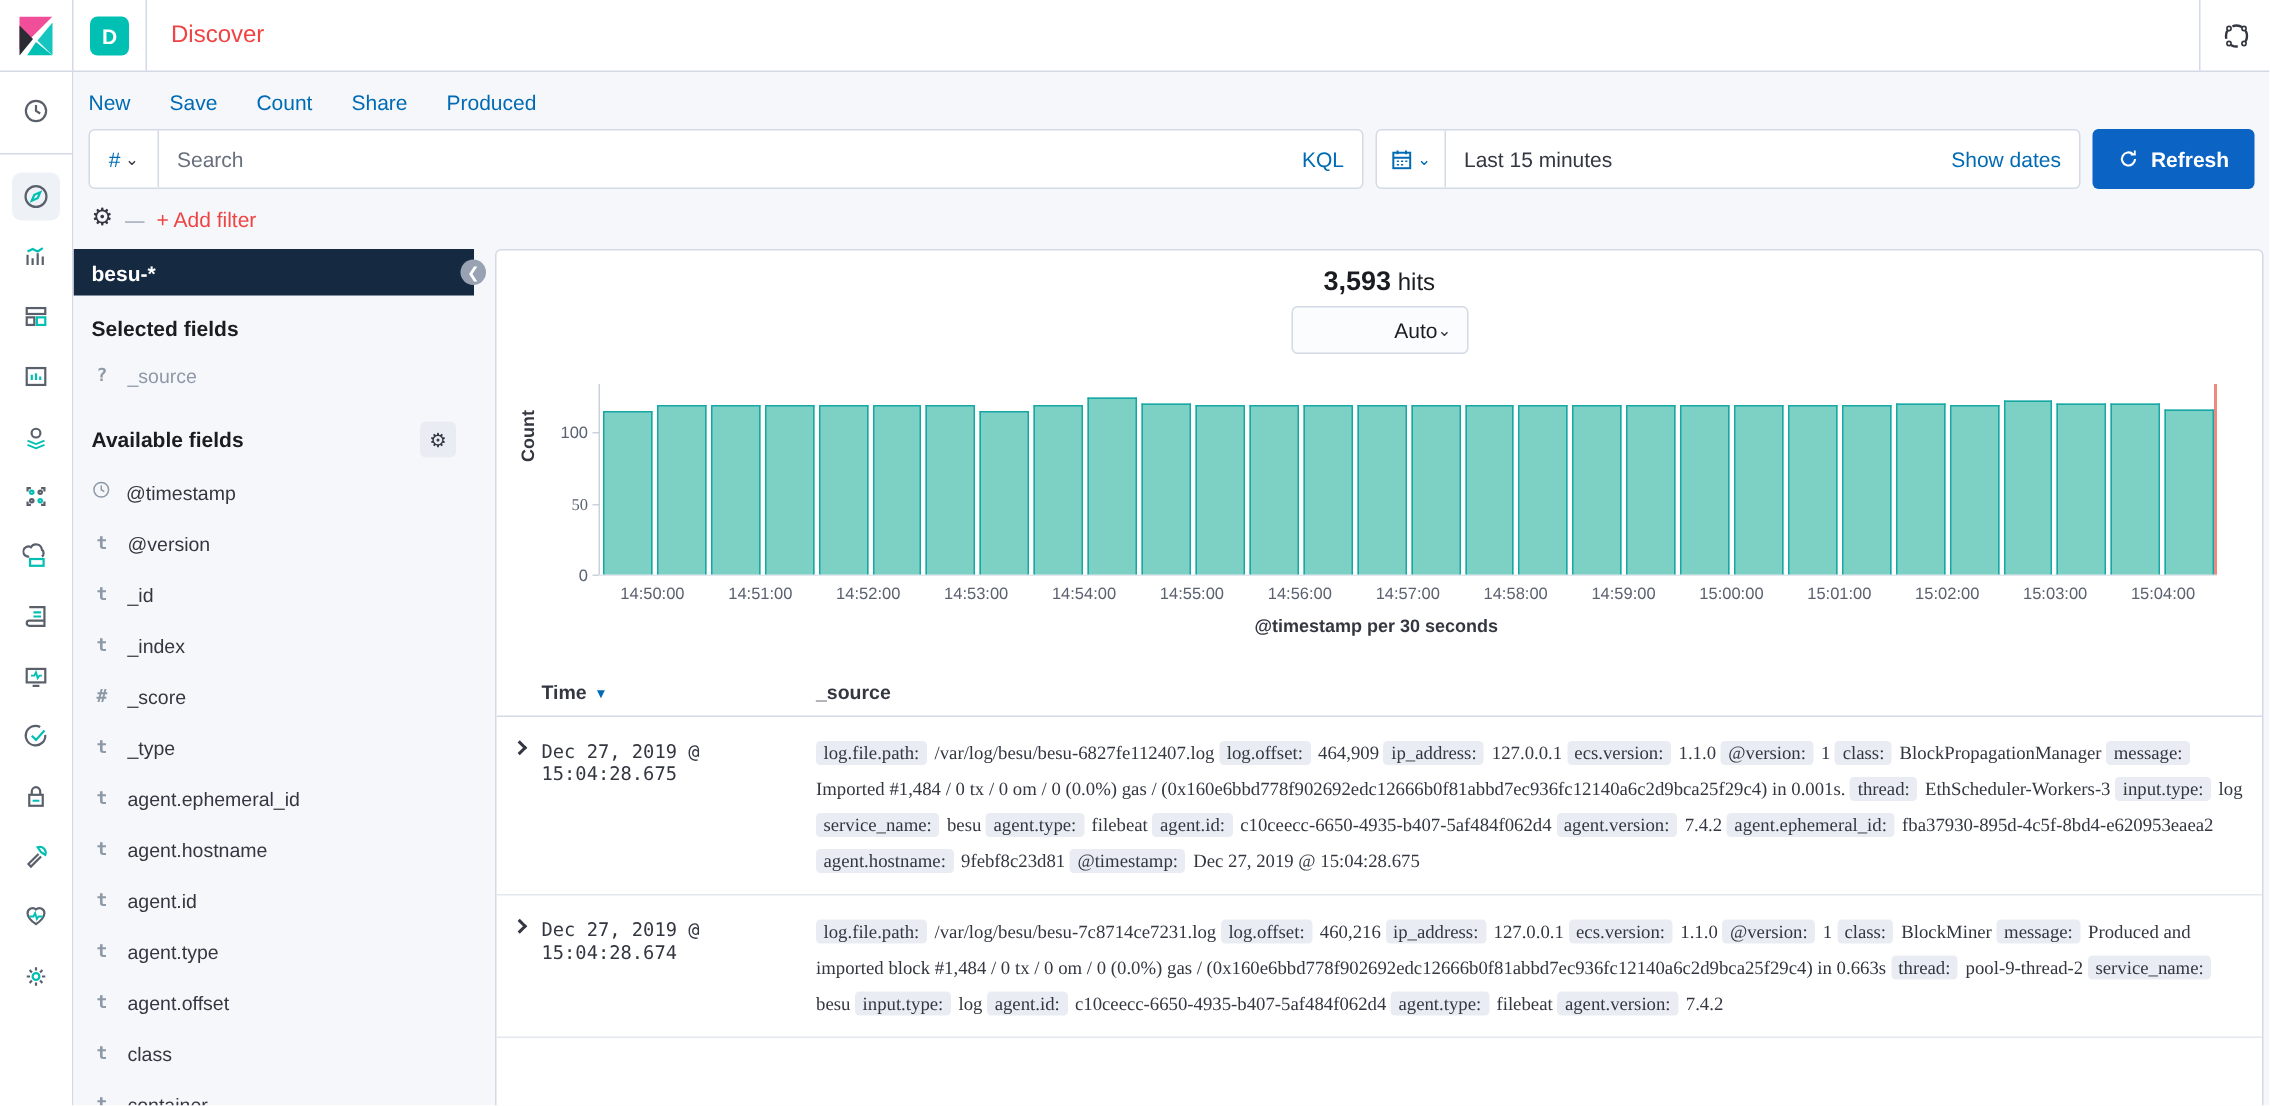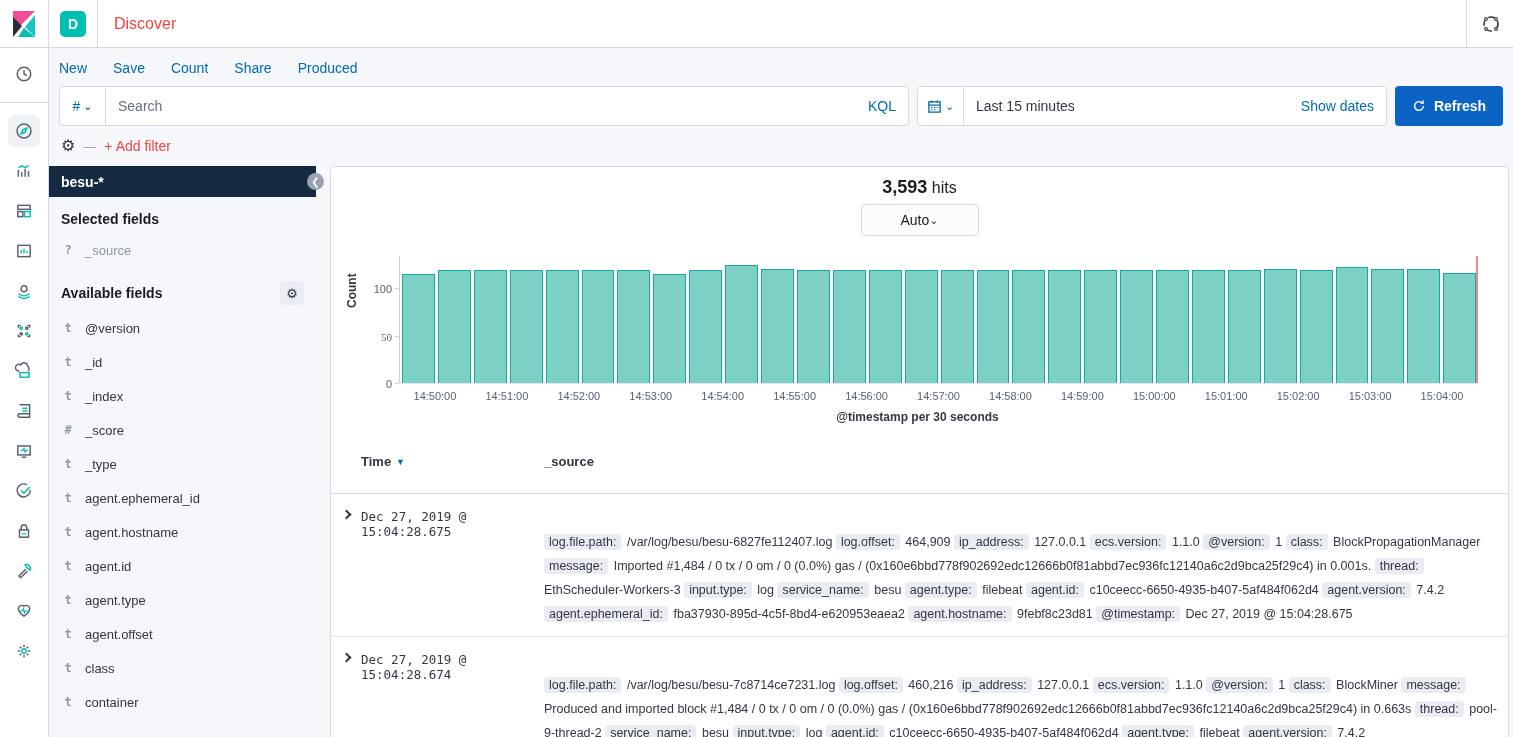--- a/index.html
+++ b/index.html
@@ -56,48 +56,48 @@
   .fld-list { list-style:none; }
   .fld-item { display:flex; align-items:center; gap:10px; padding:8px 12px; font-size:13px; color:#343741; cursor:pointer; height:34px; }
   .fld-item.dim { color:#8d99a7; }
   .ft { width:14px; text-align:center; color:#8d99a7; font-family:"DejaVu Sans Mono",monospace; font-size:12px; font-weight:bold; flex-shrink:0; }
   .fclock svg { stroke:#8d99a7; fill:none; stroke-width:1.2; }
 
   .panel { flex:1; background:#fff; border:1px solid #d3dae6; border-radius:4px; margin-left:14px; padding:0 0 8px 0; overflow:hidden; }
   .hits-row { text-align:center; padding-top:10px; font-size:16px; color:#1a1c21; }
   .hits-num { font-weight:bold; font-size:18px; }
   .sub-row { display:flex; align-items:center; justify-content:center; gap:10px; margin-top:6px; font-size:14px; color:#1a1c21; }
-  .interval-sel { border:1px solid #d3dae6; background:#fbfcfd; border-radius:4px; width:118px; height:32px; display:flex; align-items:center; justify-content:center; padding:4px 10px; font-size:14px; cursor:pointer; }
+  .interval-sel { border:1px solid #d3dae6; background:#fbfcfd; border-radius:4px; width:118px; height:32px; display:flex; align-items:center; justify-content:flex-end; padding:4px 10px; font-size:14px; cursor:pointer; }
   .chev { color:#343741; font-size:11px; }
 
   
   .chart { position:relative; height:172px; margin:14px 18px 0 18px; }
   .y-title { position:absolute; left:-4px; top:58px; transform:rotate(-90deg); transform-origin:left top; font-size:12px; font-weight:bold; color:#343741; }
   .plot { position:absolute; left:50px; right:12px; top:6px; bottom:38px; border-left:1px solid #c9d1dc; }
   .bars { position:absolute; inset:0; display:flex; align-items:flex-end; gap:3px; padding:0 2px; }
   .bar { flex:1; background:#7CD0C4; border:1px solid #17A8A5; border-bottom:none; }
   .ytick { position:absolute; left:-8px; transform:translate(-100%,-50%); font-size:11px; color:#5a6270; }
   .ytick-mark { position:absolute; left:-5px; width:5px; border-top:1px solid #c9d1dc; }
   .baseline { position:absolute; left:50px; right:12px; bottom:38px; border-top:1px solid #e3e8ef; }
   .xticks { position:absolute; left:50px; right:12px; bottom:16px; height:16px; }
   .xtick { position:absolute; transform:translateX(-50%); font-size:11px; color:#5a6270; white-space:nowrap; }
   .now-line { position:absolute; right:0; top:0; bottom:0; width:2px; background:#EC8A80; }
   .x-title { position:absolute; bottom:-2px; left:0; right:4px; text-align:center; font-size:12px; font-weight:bold; color:#343741; }
 
   
   .dtable { margin:26px 0 0 0; }
-  .dt-head { display:flex; border-bottom:1px solid #d3dae6; padding:6px 0 24px 0; font-size:13px; font-weight:bold; color:#343741; }
+  .dt-head { display:flex; border-bottom:1px solid #d3dae6; padding:6px 0 8px 0; font-size:13px; font-weight:bold; color:#343741; }
   .col-time-h { width:213px; padding-left:30px; display:flex; gap:5px; align-items:center; cursor:pointer; }
   .sort-arrow { color:#006BB4; font-size:9px; }
   .col-src-h { flex:1; }
   .doc-row { display:flex; border-bottom:1px solid #e3e8ef; padding:12px 0 10px 0; }
   .expand { width:30px; display:flex; justify-content:center; padding-top:5px; }
   .chev-right { width:7px; height:7px; border-top:2px solid #343741; border-right:2px solid #343741; transform:rotate(45deg); cursor:pointer; }
   .doc-time { width:183px; font-family:"DejaVu Sans Mono",monospace; font-size:12.5px; color:#343741; padding-top:3px; flex-shrink:0; }
-  .doc-src { flex:1; font-family:Liberation Sans, sans-serif; font-size:12.5px; line-height:24px; color:#343741; padding-right:10px;margin-top:24px; }
+  .doc-src { flex:1; font-family:Liberation Serif, serif; font-size:12.5px; line-height:24px; color:#343741; padding-right:10px; }
   .fbadge { background:#e9edf3; border-radius:3px; padding:1px 5px; color:#343741; margin-right:2px; }
   .tok { white-space:normal; }
 </style>
 </head>
 <body>
 
 <div class="hdr">
   <div class="hdr-logo">
     <svg width="26" height="26" viewBox="0 0 26 26">
       <polygon points="2,0 24,0 2,22" fill="#F04E98"></polygon>
@@ -287,20 +287,27 @@
             <li class="fld-item dim">
               <span class="ft">?</span>
               <span>_source</span>
             </li>
           </ul>
         <div class="fld-head">
           <h3>Available fields</h3>
           <button class="fld-gear">⚙</button>
         </div>
         <ul class="fld-list" id="available-fields">
+            <li class="fld-item">
+              <span class="fclock"><svg width="13" height="13" viewBox="0 0 16 16">
+                  <circle cx="8" cy="8" r="6"></circle>
+                  <path d="M8 4.5 V8 L10.5 9.5"></path>
+                </svg></span>
+              <span>@timestamp</span>
+            </li>
             <li class="fld-item">
               <span class="ft">t</span>
               <span>@version</span>
             </li>
             <li class="fld-item">
               <span class="ft">t</span>
               <span>_id</span>
             </li>
             <li class="fld-item">
               <span class="ft">t</span>

